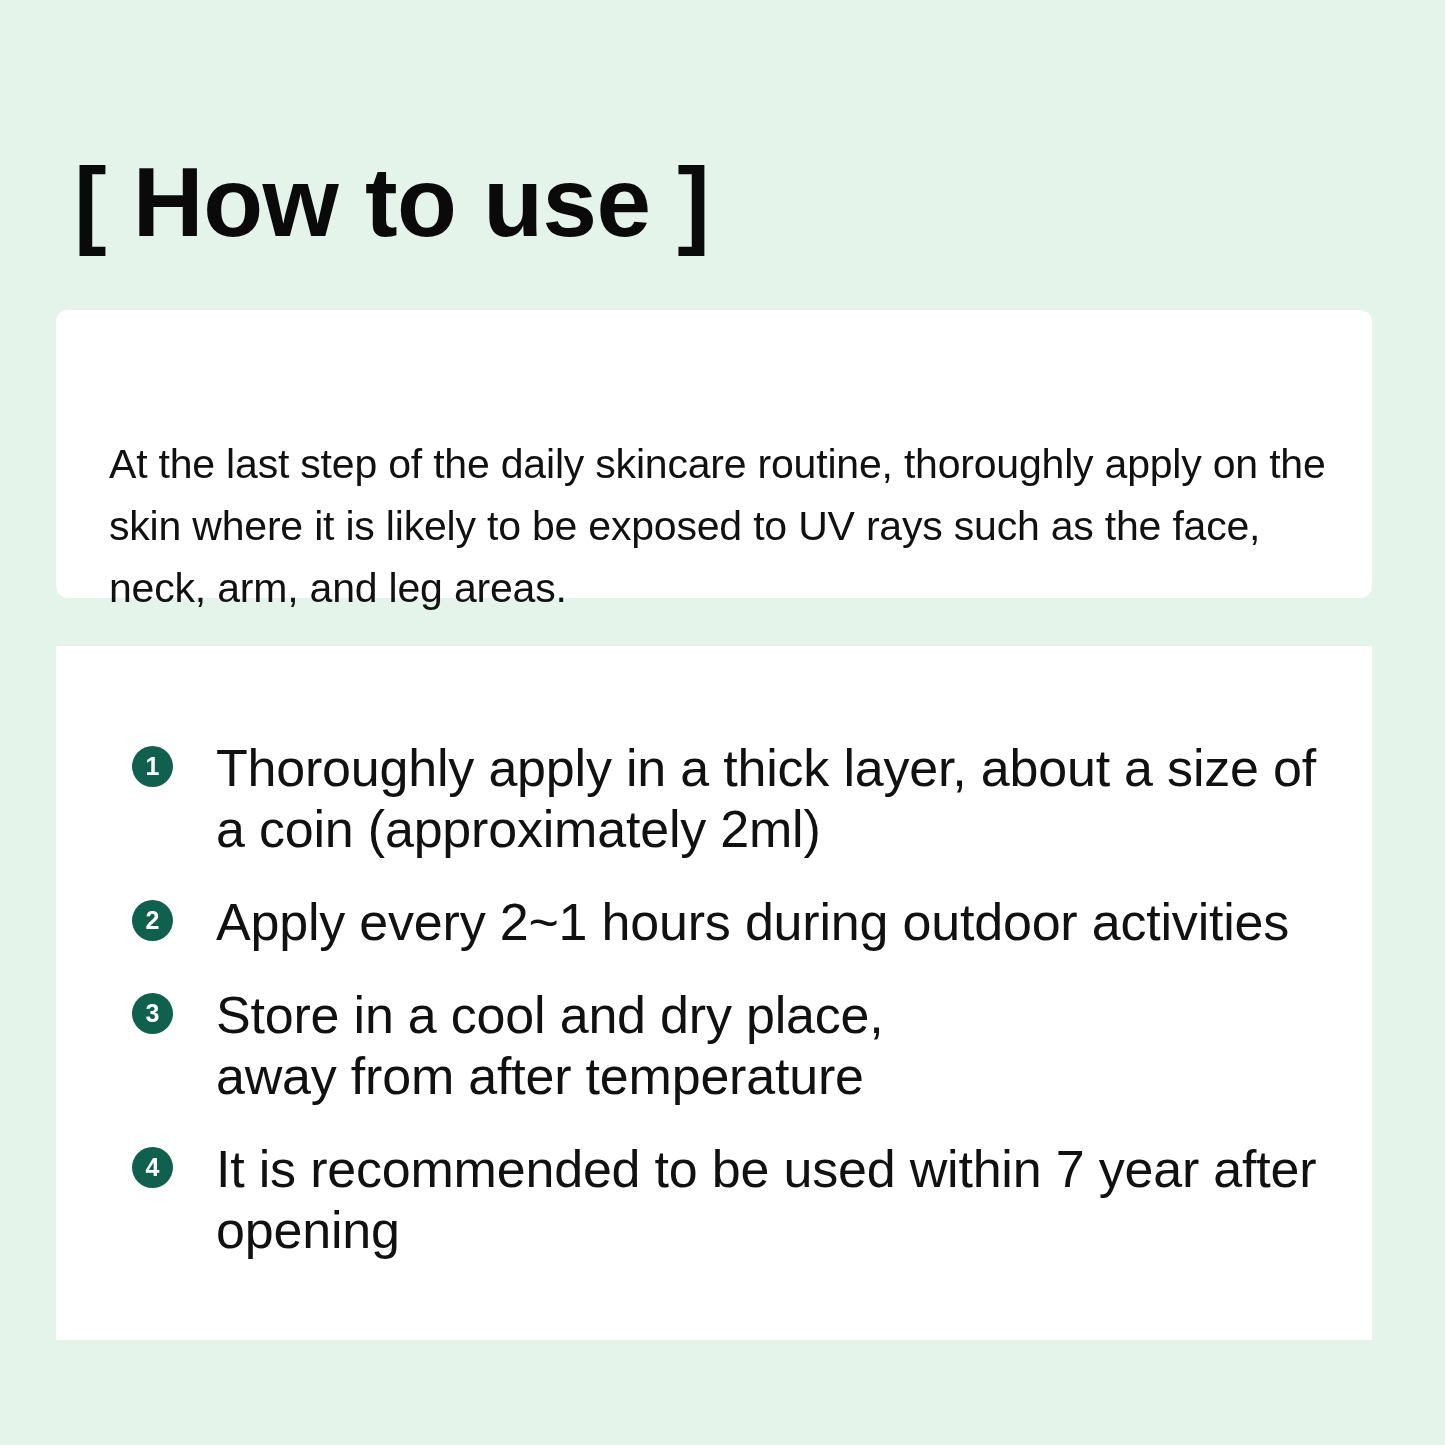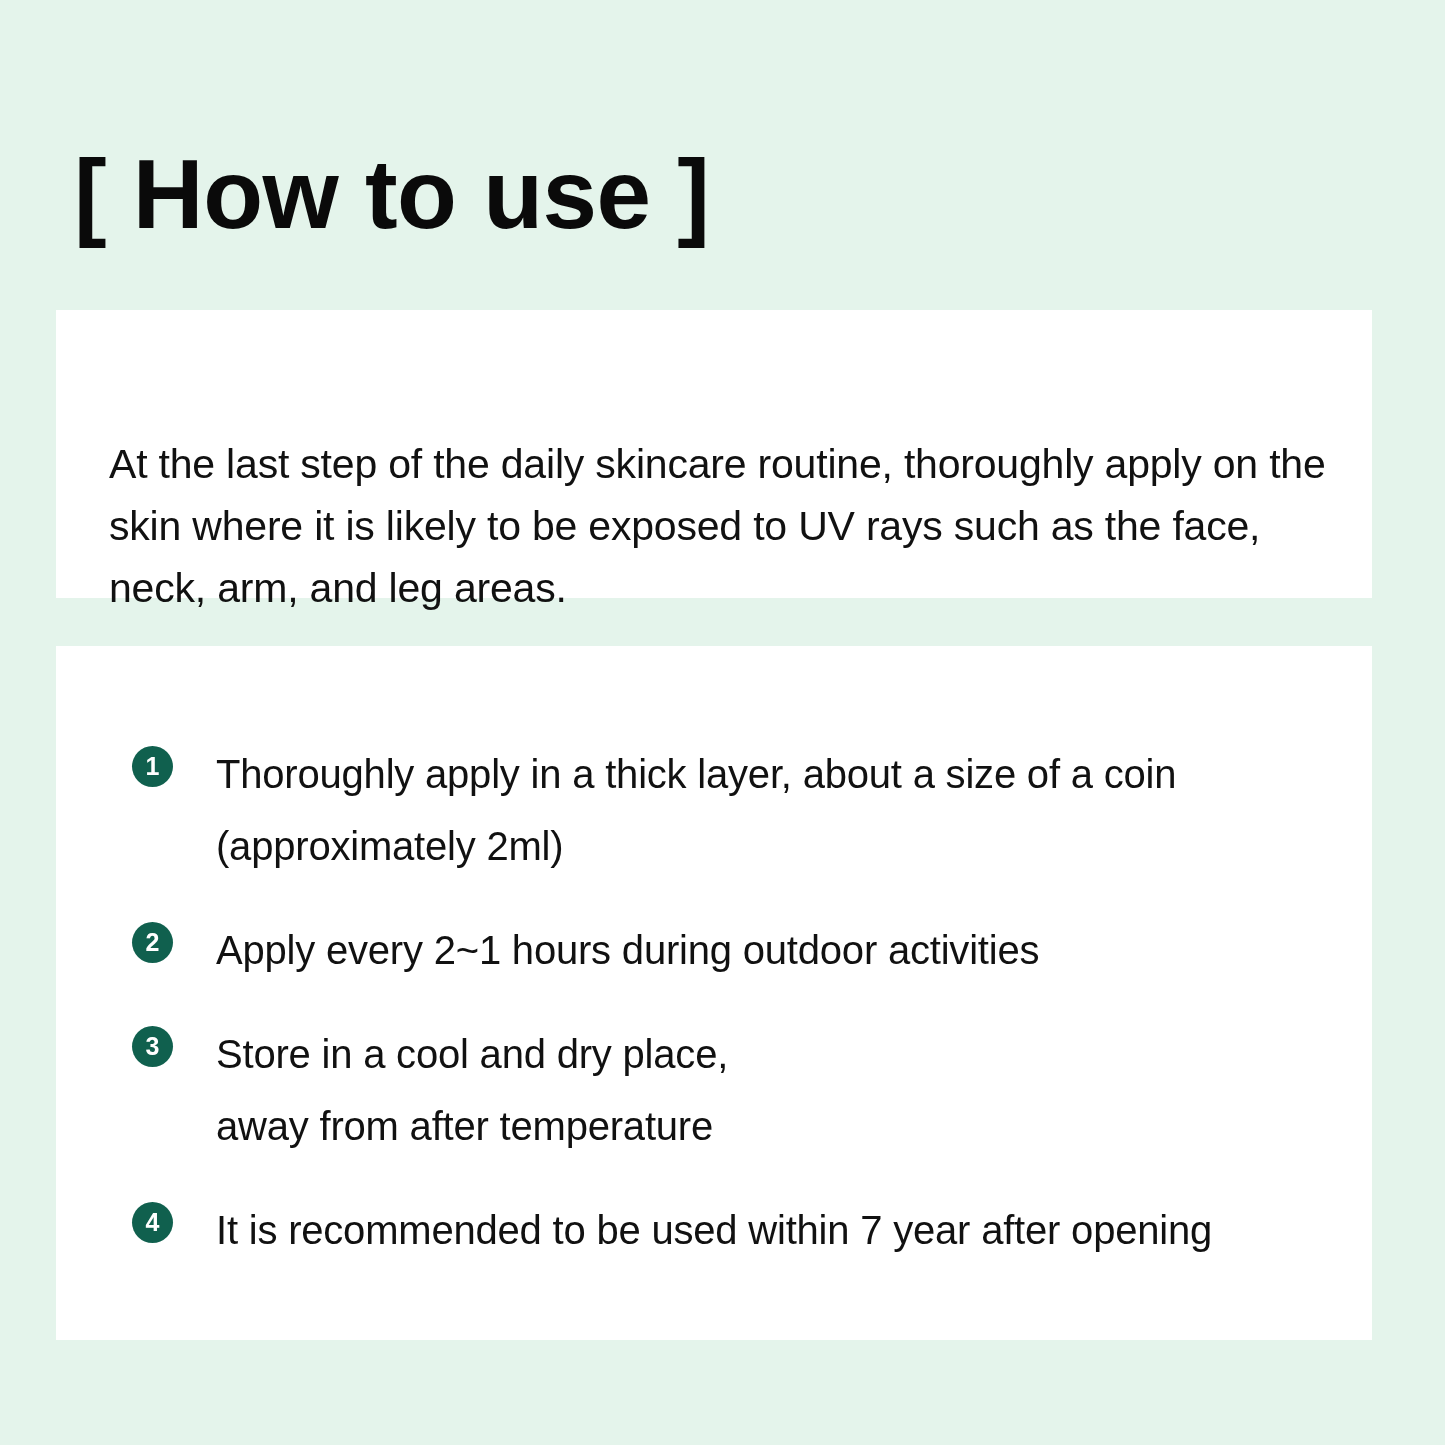--- a/index.html
+++ b/index.html
@@ -20,41 +20,42 @@
     width: 1445px;
     height: 1445px;
     background: #e4f4eb;
     box-sizing: border-box;
   }
 
   
   .page-title {
     position: absolute;
     left: 74px;
-    top: 76px;
+    top: 84px;
     font-size: 98px;
     line-height: 1.08;
     font-weight: 700;
     letter-spacing: -0.5px;
     color: #0a0a0a;
     white-space: nowrap;
   }
 
   
   .card {
     position: absolute;
     left: 56px;
     width: 1316px;
     background: #ffffff;
     box-sizing: border-box;
   }
 
   .card-intro {
     top: 310px;
     height: 288px;
+    border-radius: 12px;
   }
 
   .card-steps {
     top: 646px;
     height: 694px;
   }
 
   
   .intro-text {
     position: absolute;
@@ -95,22 +96,22 @@
     font-weight: 700;
     line-height: 41px;
     text-align: center;
     margin-top: 8px;
     margin-right: 43px;
     user-select: none;
   }
 
   .step-text {
     flex: 1 1 auto;
-    font-size: 40px;
-    line-height: 72px;
+    font-size: 52px;
+    line-height: 61px;
     color: #111111;
     letter-spacing: -0.2px;
     white-space: pre-line;
   }
 </style>
 </head>
 <body>
 
 <div class="page">
 

